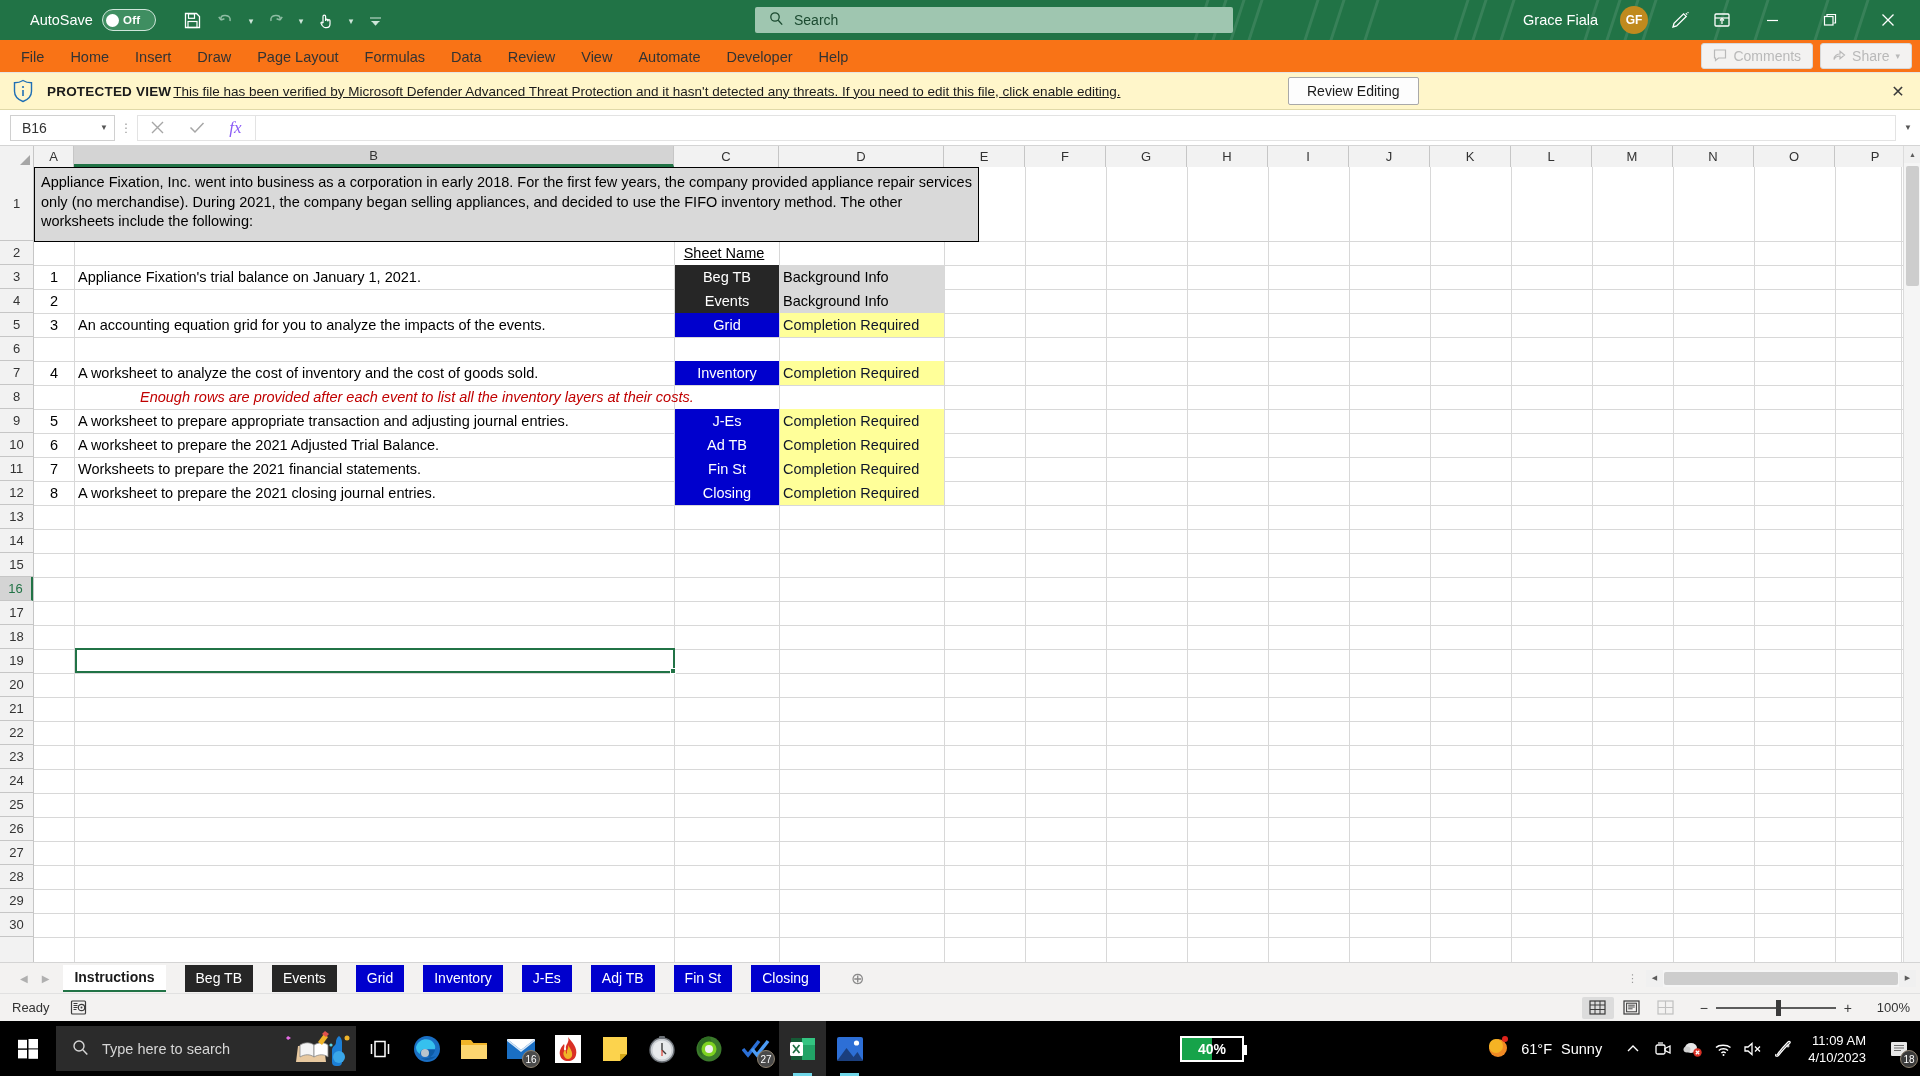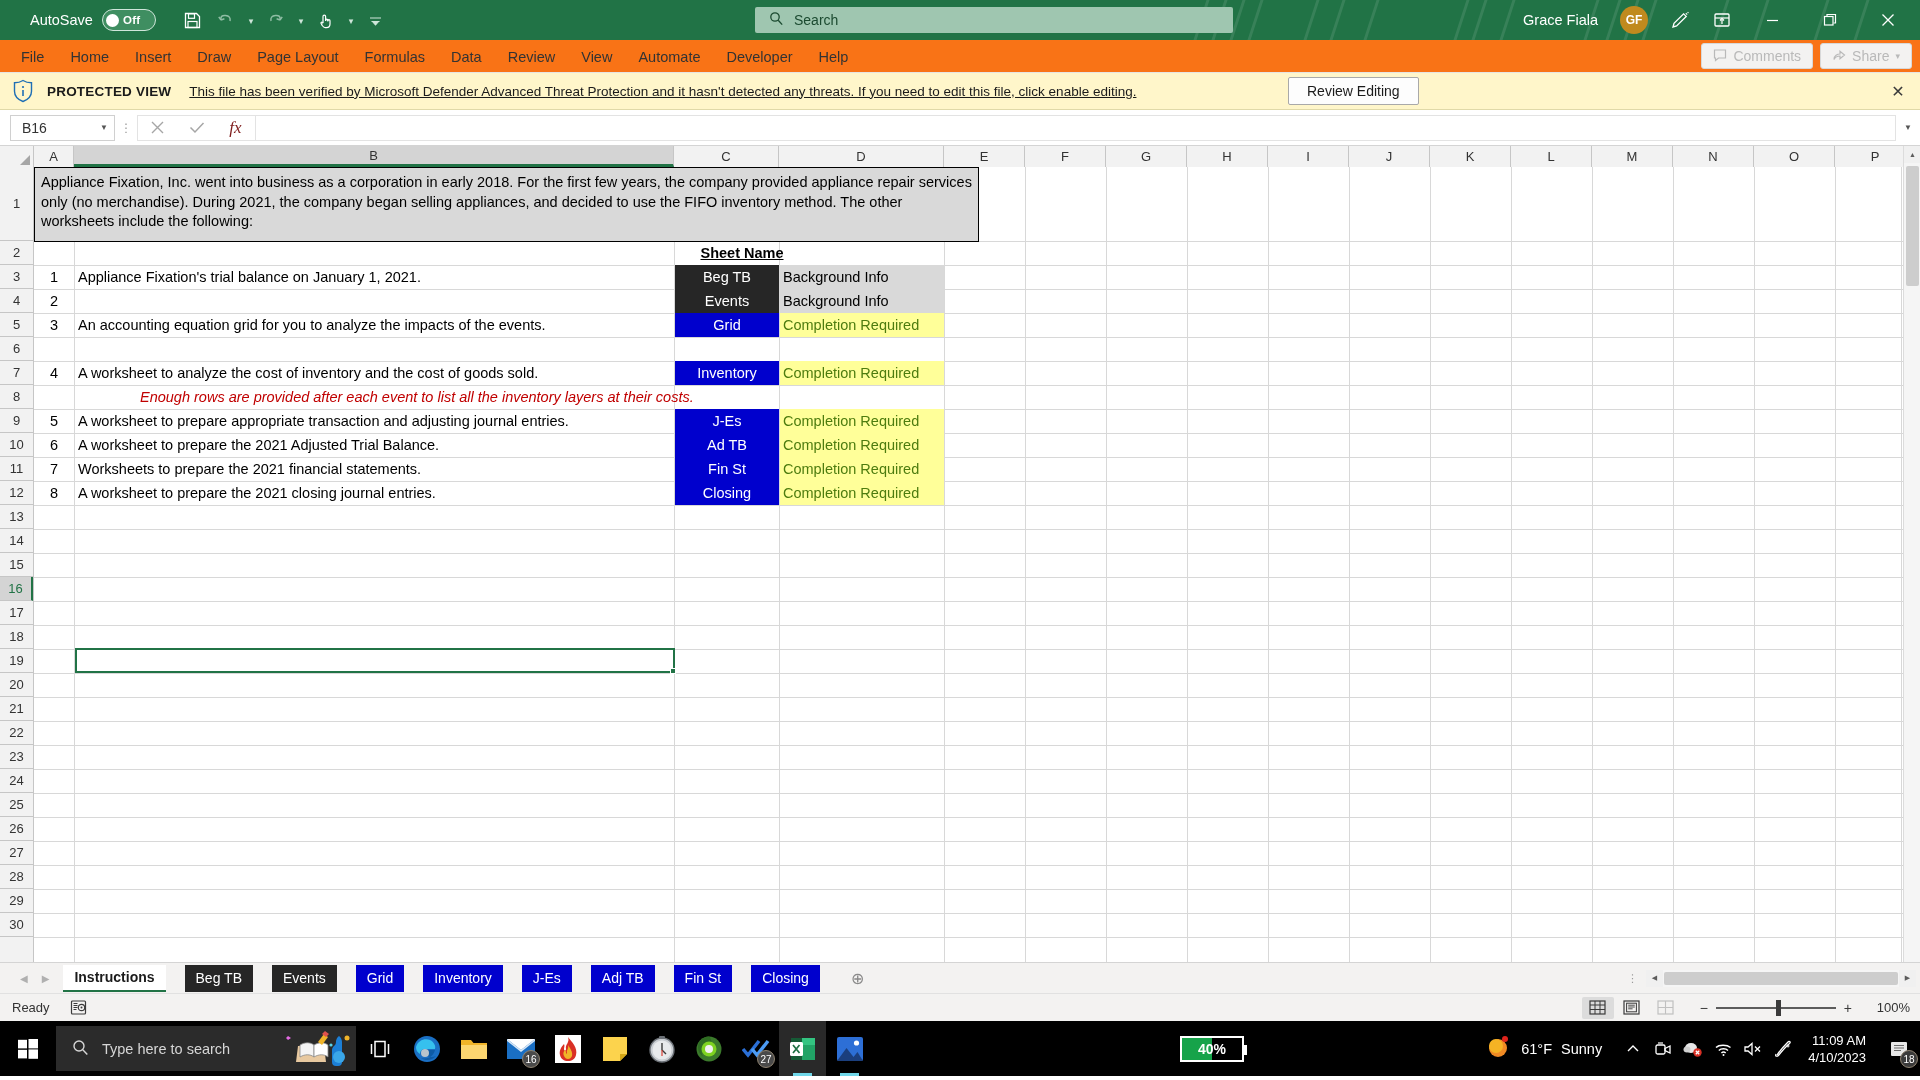--- a/index.html
+++ b/index.html
@@ -103,21 +103,21 @@
   
   .protected {
     height: 37px; background: #fff6ca;
     border-bottom: 1px solid #e0d9a8;
     display: flex; align-items: center;
     position: relative;
     padding-left: 12px;
     font-size: 13.5px; color: #1b1b1b;
   }
   .pv-icon { margin-right: 13px; display: flex; }
-  .pv-label { font-weight: bold; letter-spacing: .2px; margin-right: 18px; font-size: 13.5px; text-align: center; }
+  .pv-label { font-weight: bold; letter-spacing: .2px; margin-right: 2px; font-size: 13.5px; text-align: center; }
   .pv-text { text-decoration: underline; font-size: 13.5px; }
   .pv-button {
     position: absolute; left: 1288px; top: 4px;
     height: 28px; padding: 0 18px;
     background: #fdfdfd; border: 1px solid #a9a9a9; border-radius: 2px;
     display: flex; align-items: center; font-size: 14px; color: #1b1b1b;
   }
   .pv-close {
     position: absolute; right: 12px; top: 8px;
     width: 20px; height: 20px; display: flex; align-items: center; justify-content: center;
@@ -189,21 +189,21 @@
   .mergedA1 {
     position: absolute;
     background: #d9d9d9; border: 1px solid #000;
     font-size: 14.5px; color: #000; line-height: 19.5px;
     padding: 5px 6px 0 6px;
   }
   .sheetname-hdr { text-decoration: underline; font-weight: normal; }
   .blackcell { background: #262626; color: #ffffff; }
   .bluecell  { background: #0000cd; color: #ffffff; }
   .graycell  { background: #d9d9d9; color: #000000; }
-  .yellowcell{ background: #ffff99; color: #4d7c0f; }
+  .yellowcell{ background: #ffff99; color: #0f172a; }
   .redital { color: #c00000; font-style: italic; }
   .selbox {
     position: absolute; border: 2px solid #217346; z-index: 5;
     pointer-events: none;
   }
   .selhandle {
     position: absolute; width: 6px; height: 6px; background: #217346;
     border: 1px solid #fff; z-index: 6;
   }
   
@@ -480,21 +480,21 @@
       <svg width="15" height="15" viewBox="0 0 15 15">
           <path d="M2 2l11 11M13 2L2 13" stroke="#a6a6a6" stroke-width="1.4"></path>
         </svg>
     </div>
     <div class="fb-btn">
       <svg width="16" height="15" viewBox="0 0 16 15">
           <path d="M1.5 7.5l4.5 4.5L14.5 3" fill="none" stroke="#a6a6a6" stroke-width="1.5"></path>
         </svg>
     </div>
     <div class="fb-btn">
-      <span style="font-family:'Liberation Serif',serif;font-style:italic;font-size:17px;color:#7f1d1d;">fx</span>
+      <span style="font-family:'Liberation Serif',serif;font-style:italic;font-size:17px;color:#8b5cf6;">fx</span>
     </div>
   </div>
   <div class="fb-input"></div>
   <span style="width:16px;text-align:center;font-size:8px;color:#555">▼</span>
 </div>
 
 <div class="gridwrap">
 
   <div class="colhead">
     <div class="corner"></div>
@@ -596,21 +596,21 @@
       <div class="hline" style="top:626px"></div>
       <div class="hline" style="top:650px"></div>
       <div class="hline" style="top:674px"></div>
       <div class="hline" style="top:698px"></div>
       <div class="hline" style="top:722px"></div>
       <div class="hline" style="top:746px"></div>
       <div class="hline" style="top:770px"></div>
 
       <div class="mergedA1" style="left:0; top:0; width:945px; height:75px;">Appliance Fixation, Inc. went into business as a corporation in early 2018.  For the first few years, the company provided appliance repair services only (no merchandise).  During 2021, the company began selling appliances, and decided to use the FIFO inventory method.  The other worksheets include the following:</div>
 
-      <div class="cell c-center sheetname-hdr" style="left:656px; top:74px; width:104px; height:23px;font-weight:bold;">Sheet Name</div>
+      <div class="cell c-center sheetname-hdr" style="left:638px; top:74px; width:104px; height:23px;">Sheet Name</div>
 
       <div class="cell c-center" style="left:0; top:98px; width:40px; height:24px;">1</div>
       <div class="cell" style="left:41px; top:98px; width:599px; height:24px;">Appliance Fixation's trial balance on January 1, 2021.</div>
       <div class="cell c-center blackcell" style="left:641px; top:98px; width:104px; height:24px;">Beg TB</div>
       <div class="cell graycell" style="left:746px; top:98px; width:164px; height:24px;">Background Info</div>
 
       <div class="cell c-center" style="left:0; top:122px; width:40px; height:24px;">2</div>
       <div class="cell c-center blackcell" style="left:641px; top:122px; width:104px; height:24px;">Events</div>
       <div class="cell graycell" style="left:746px; top:122px; width:164px; height:24px;">Background Info</div>
 

